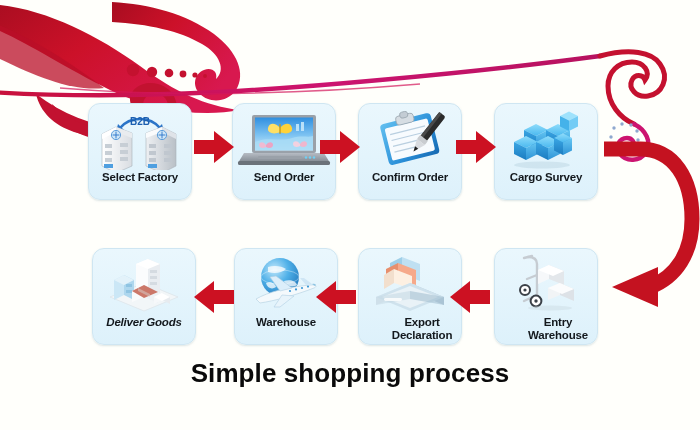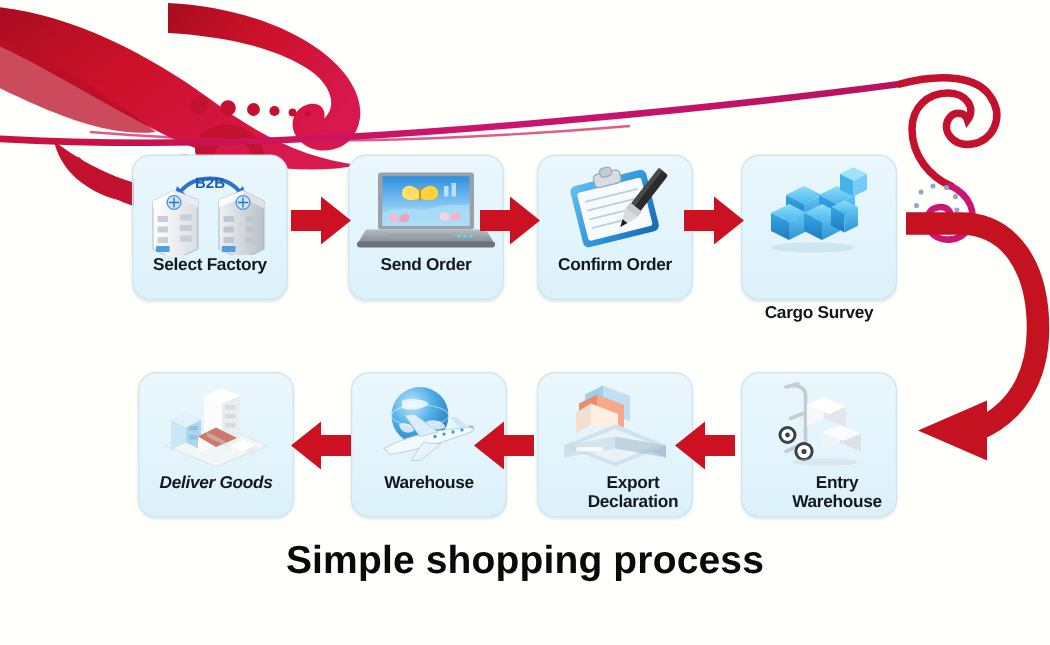--- a/index.html
+++ b/index.html
@@ -300,21 +300,21 @@
           <rect x="62" y="0" width="3" height="32" fill="#4a4a4a"></rect>
           <rect x="61" y="30" width="10" height="5" rx="1" fill="#c9ccd0"></rect>
           <polygon points="61,35 71,35 66,47" fill="#d8dbdf"></polygon>
           <polygon points="64,42 68,42 66,47" fill="#1b1b1b"></polygon>
         </g>
       </svg>
     </div>
     <div class="caption">Confirm Order</div>
   </div>
 
-  <div class="node" style="left:494px; top:103px;gap:32px;">
+  <div class="node" style="left:494px; top:103px;">
     <div class="art">
       <svg width="104" height="62" viewBox="0 0 104 62" xmlns="http://www.w3.org/2000/svg">
         <defs>
           <linearGradient id="cTop" x1="0" y1="0" x2="0" y2="1">
             <stop offset="0%" stop-color="#8fdcfb"></stop>
               <stop offset="100%" stop-color="#49b8ef"></stop>
           </linearGradient>
           <linearGradient id="cL" x1="0" y1="0" x2="0" y2="1">
             <stop offset="0%" stop-color="#3aa6e4"></stop>
               <stop offset="100%" stop-color="#1c7cc0"></stop>

